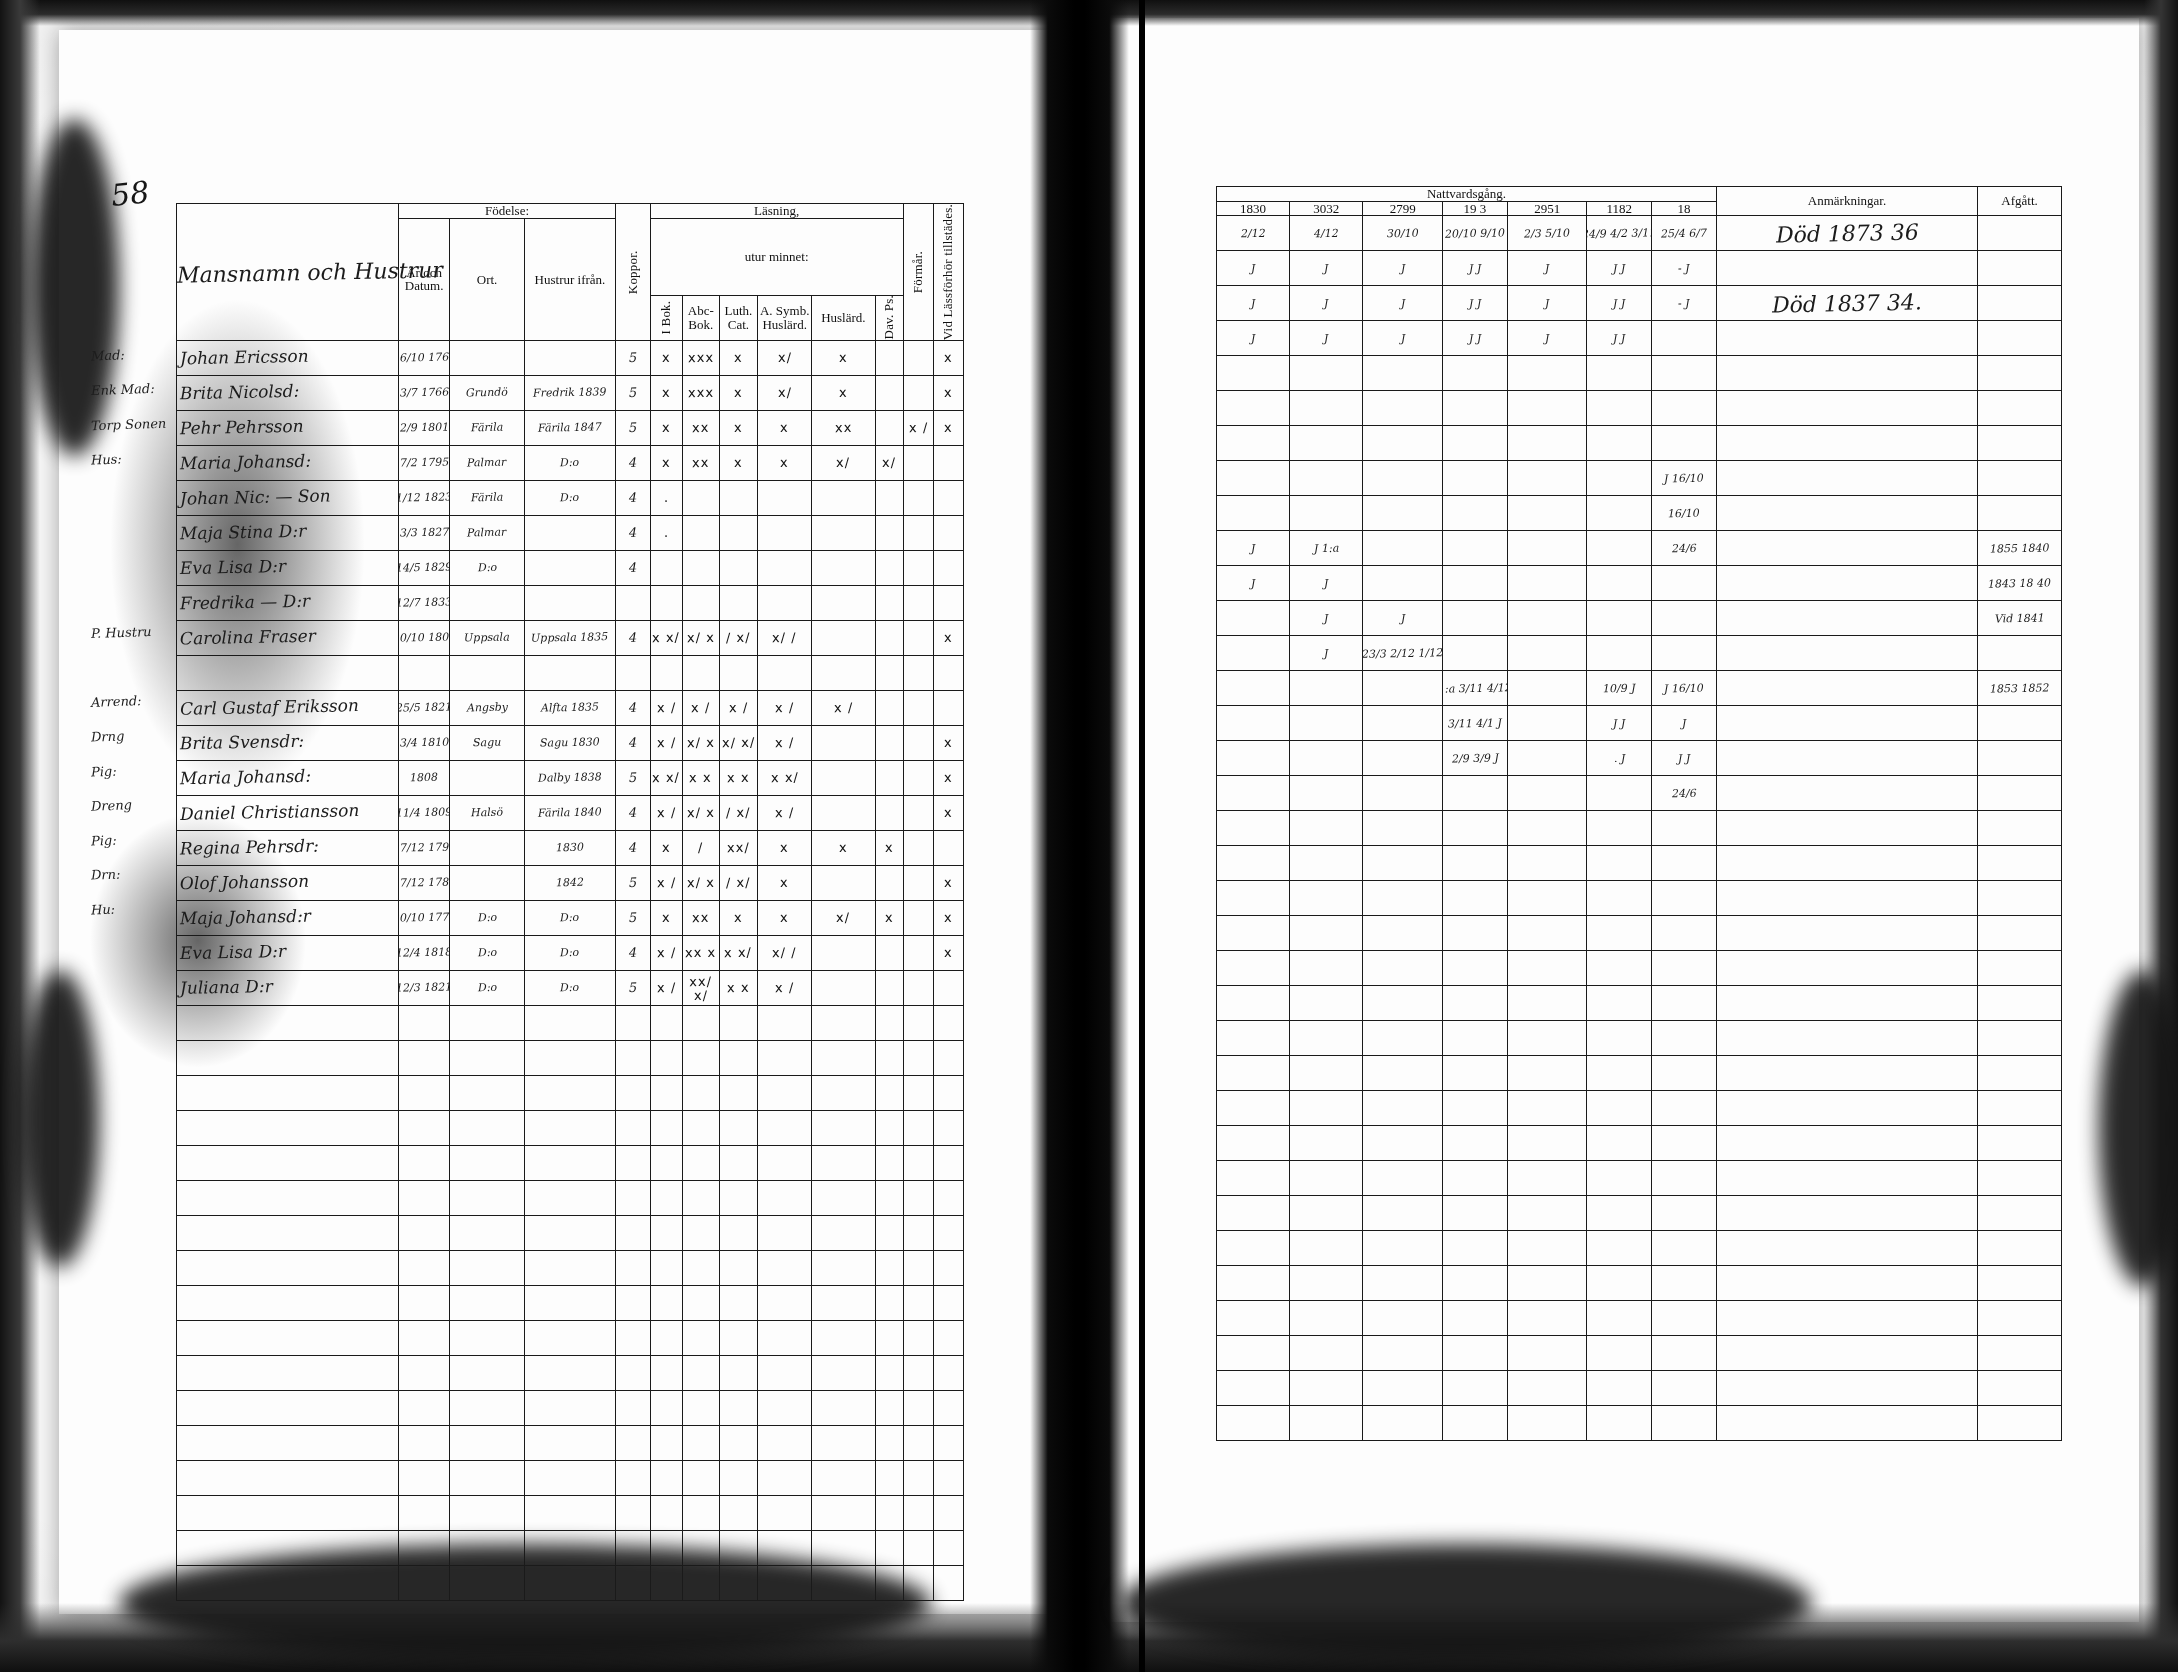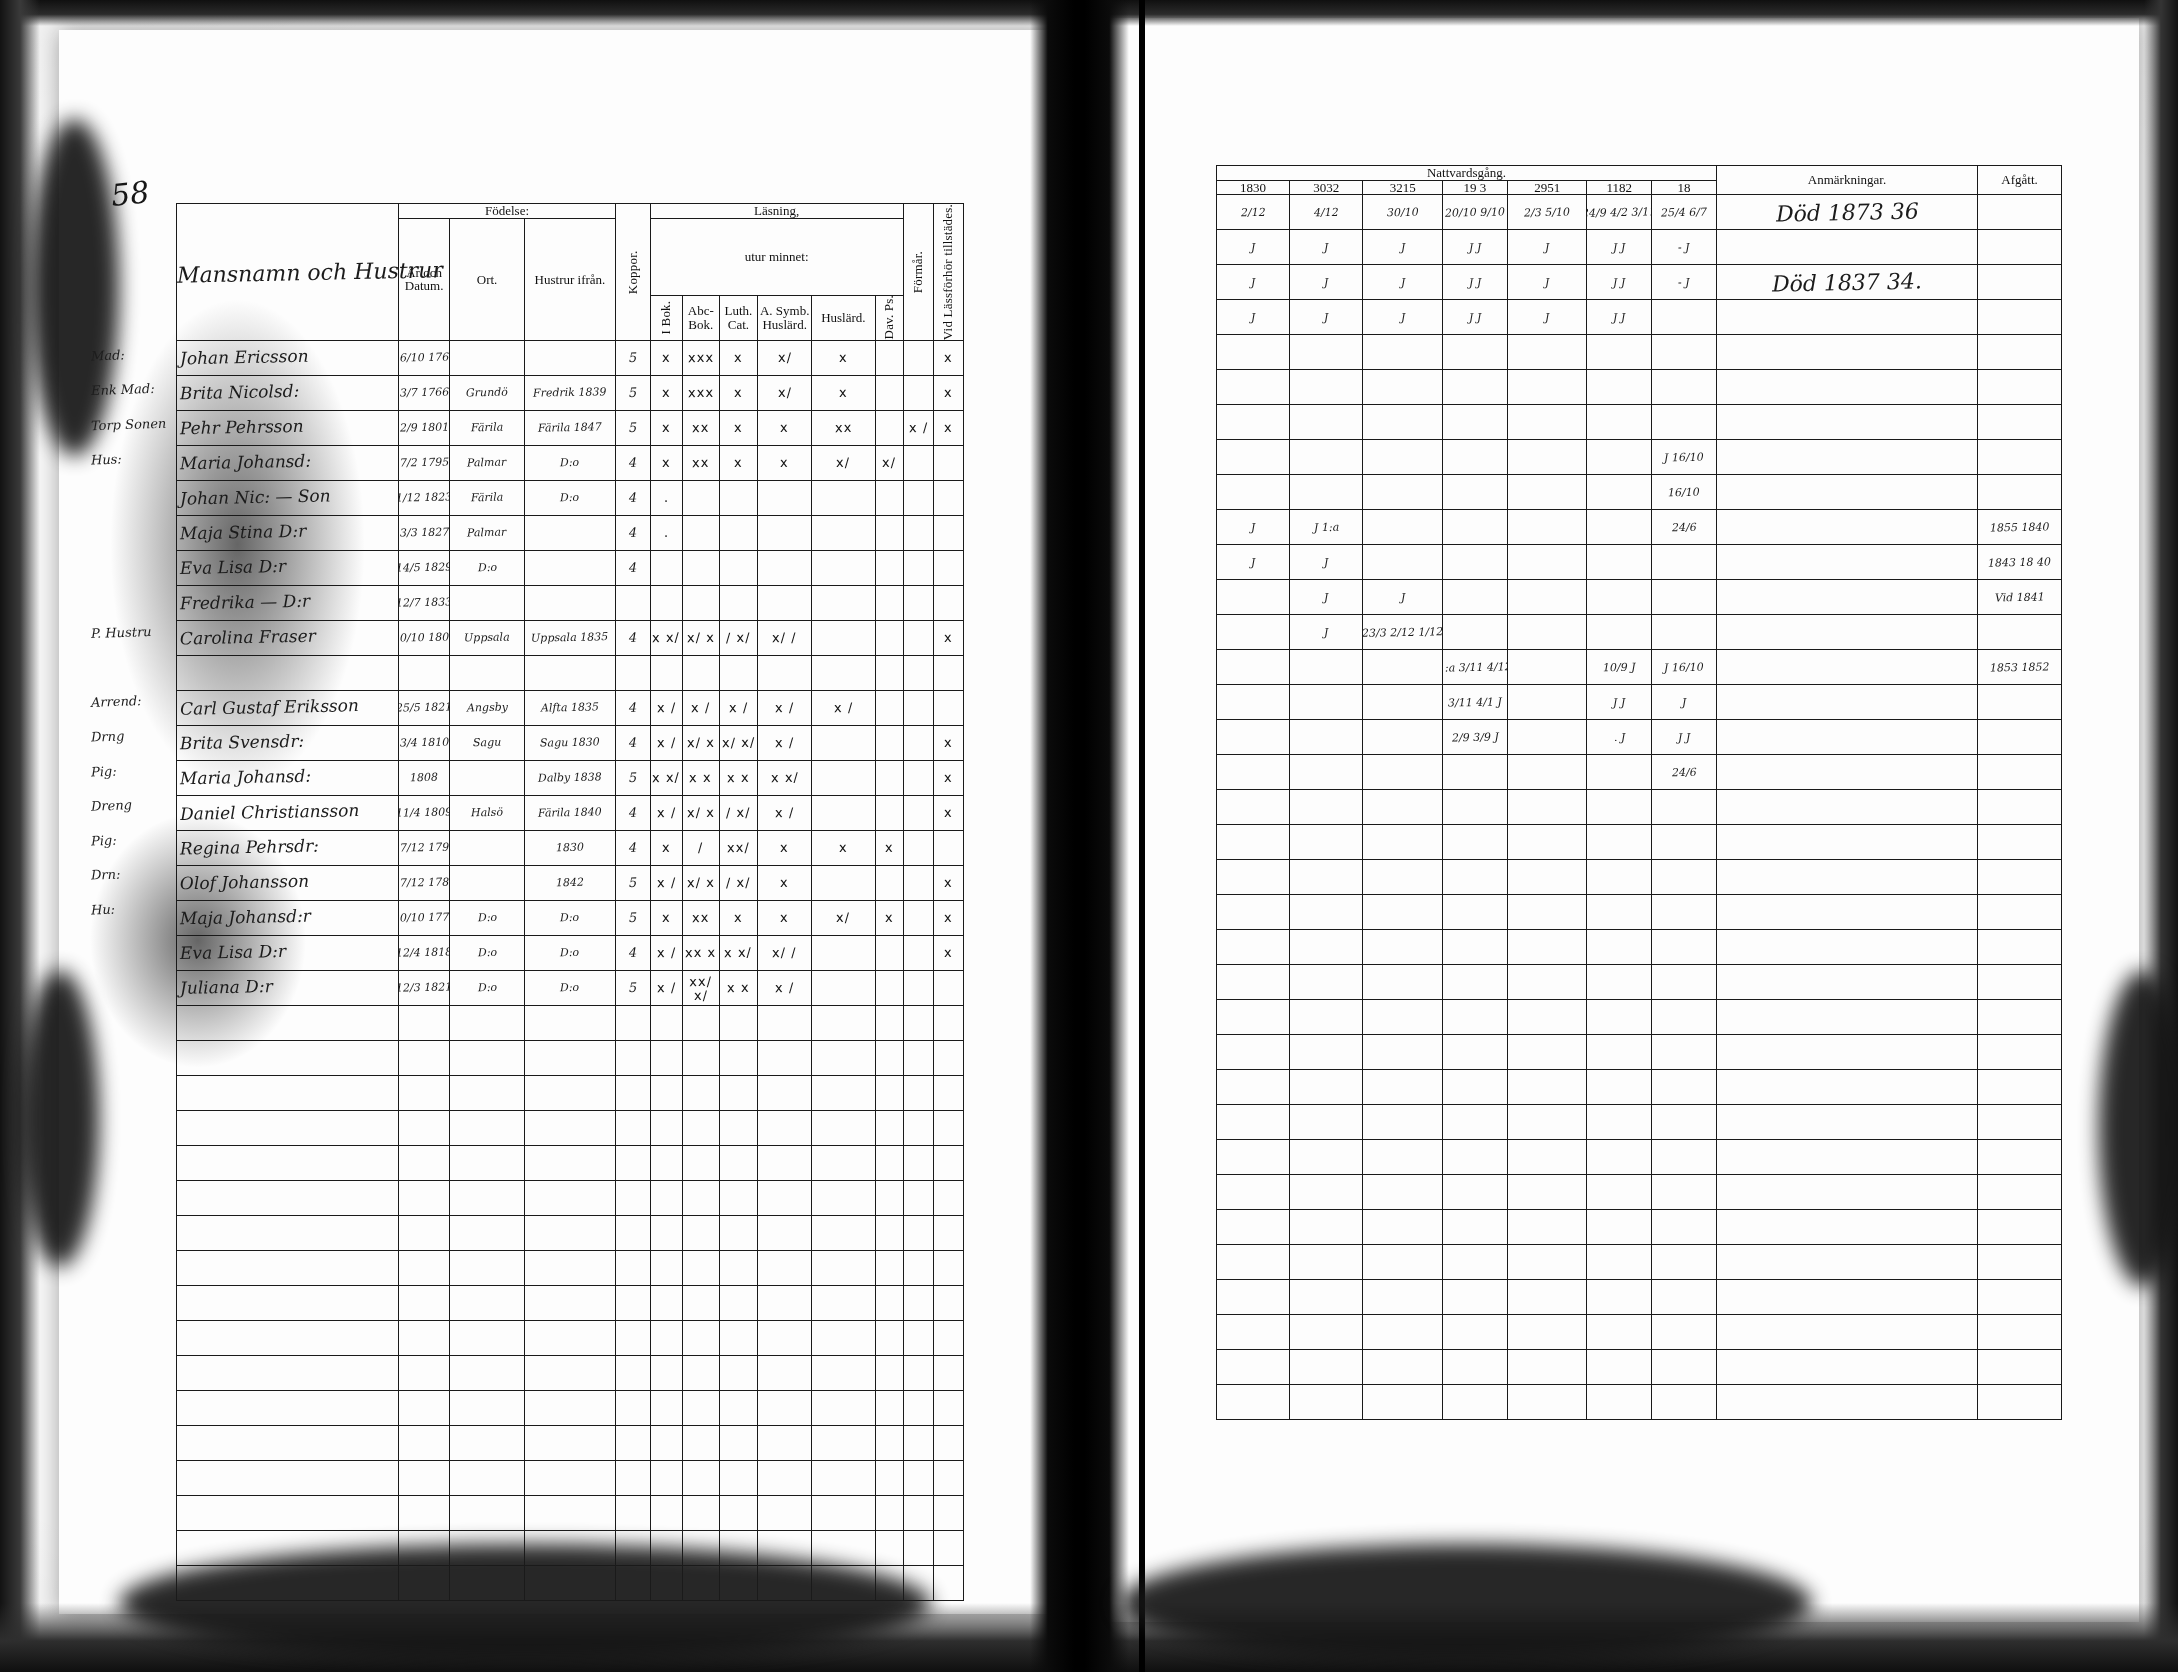--- a/index.html
+++ b/index.html
@@ -1795,42 +1795,42 @@
       <div class="margin-note" style="left: 91px; top: 625px;">P. Hustru</div>
       <div class="margin-note" style="left: 91px; top: 694px;">Arrend:</div>
       <div class="margin-note" style="left: 91px; top: 729px;">Drng</div>
       <div class="margin-note" style="left: 91px; top: 764px;">Pig:</div>
       <div class="margin-note" style="left: 91px; top: 798px;">Dreng</div>
       <div class="margin-note" style="left: 91px; top: 833px;">Pig:</div>
       <div class="margin-note" style="left: 91px; top: 867px;">Drn:</div>
       <div class="margin-note" style="left: 91px; top: 902px;">Hu:</div>
     </div>
 
-  <table class="reg" id="right-table" style="left:1216px; top:165px; width:846px;">
+  <table class="reg" id="right-table" style="left:1216px; top:186px; width:846px;">
     <colgroup>
       <col style="width:69px">
       <col style="width:69px">
       <col style="width:75px">
       <col style="width:61px">
       <col style="width:75px">
       <col style="width:61px">
       <col style="width:61px">
       <col style="width:246px">
       <col style="width:79px">
     </colgroup>
     <thead>
       <tr>
         <th colspan="7" class="hdr-big">Nattvardsgång.</th>
         <th rowspan="2" class="hdr-med">Anmärkningar.</th>
         <th rowspan="2" class="small">Afgått.</th>
       </tr>
       <tr id="right-year-row">
           <th class="year-hdr">1830</th>
           <th class="year-hdr">3032</th>
-          <th class="year-hdr">3215</th>
+          <th class="year-hdr">2799</th>
           <th class="year-hdr">19 3</th>
           <th class="year-hdr">2951</th>
           <th class="year-hdr">1182</th>
           <th class="year-hdr">18</th>
         </tr>
     </thead>
     <tbody id="right-body">
         <tr class="rowtall">
           <td>
             <div class="cellwrap c">

